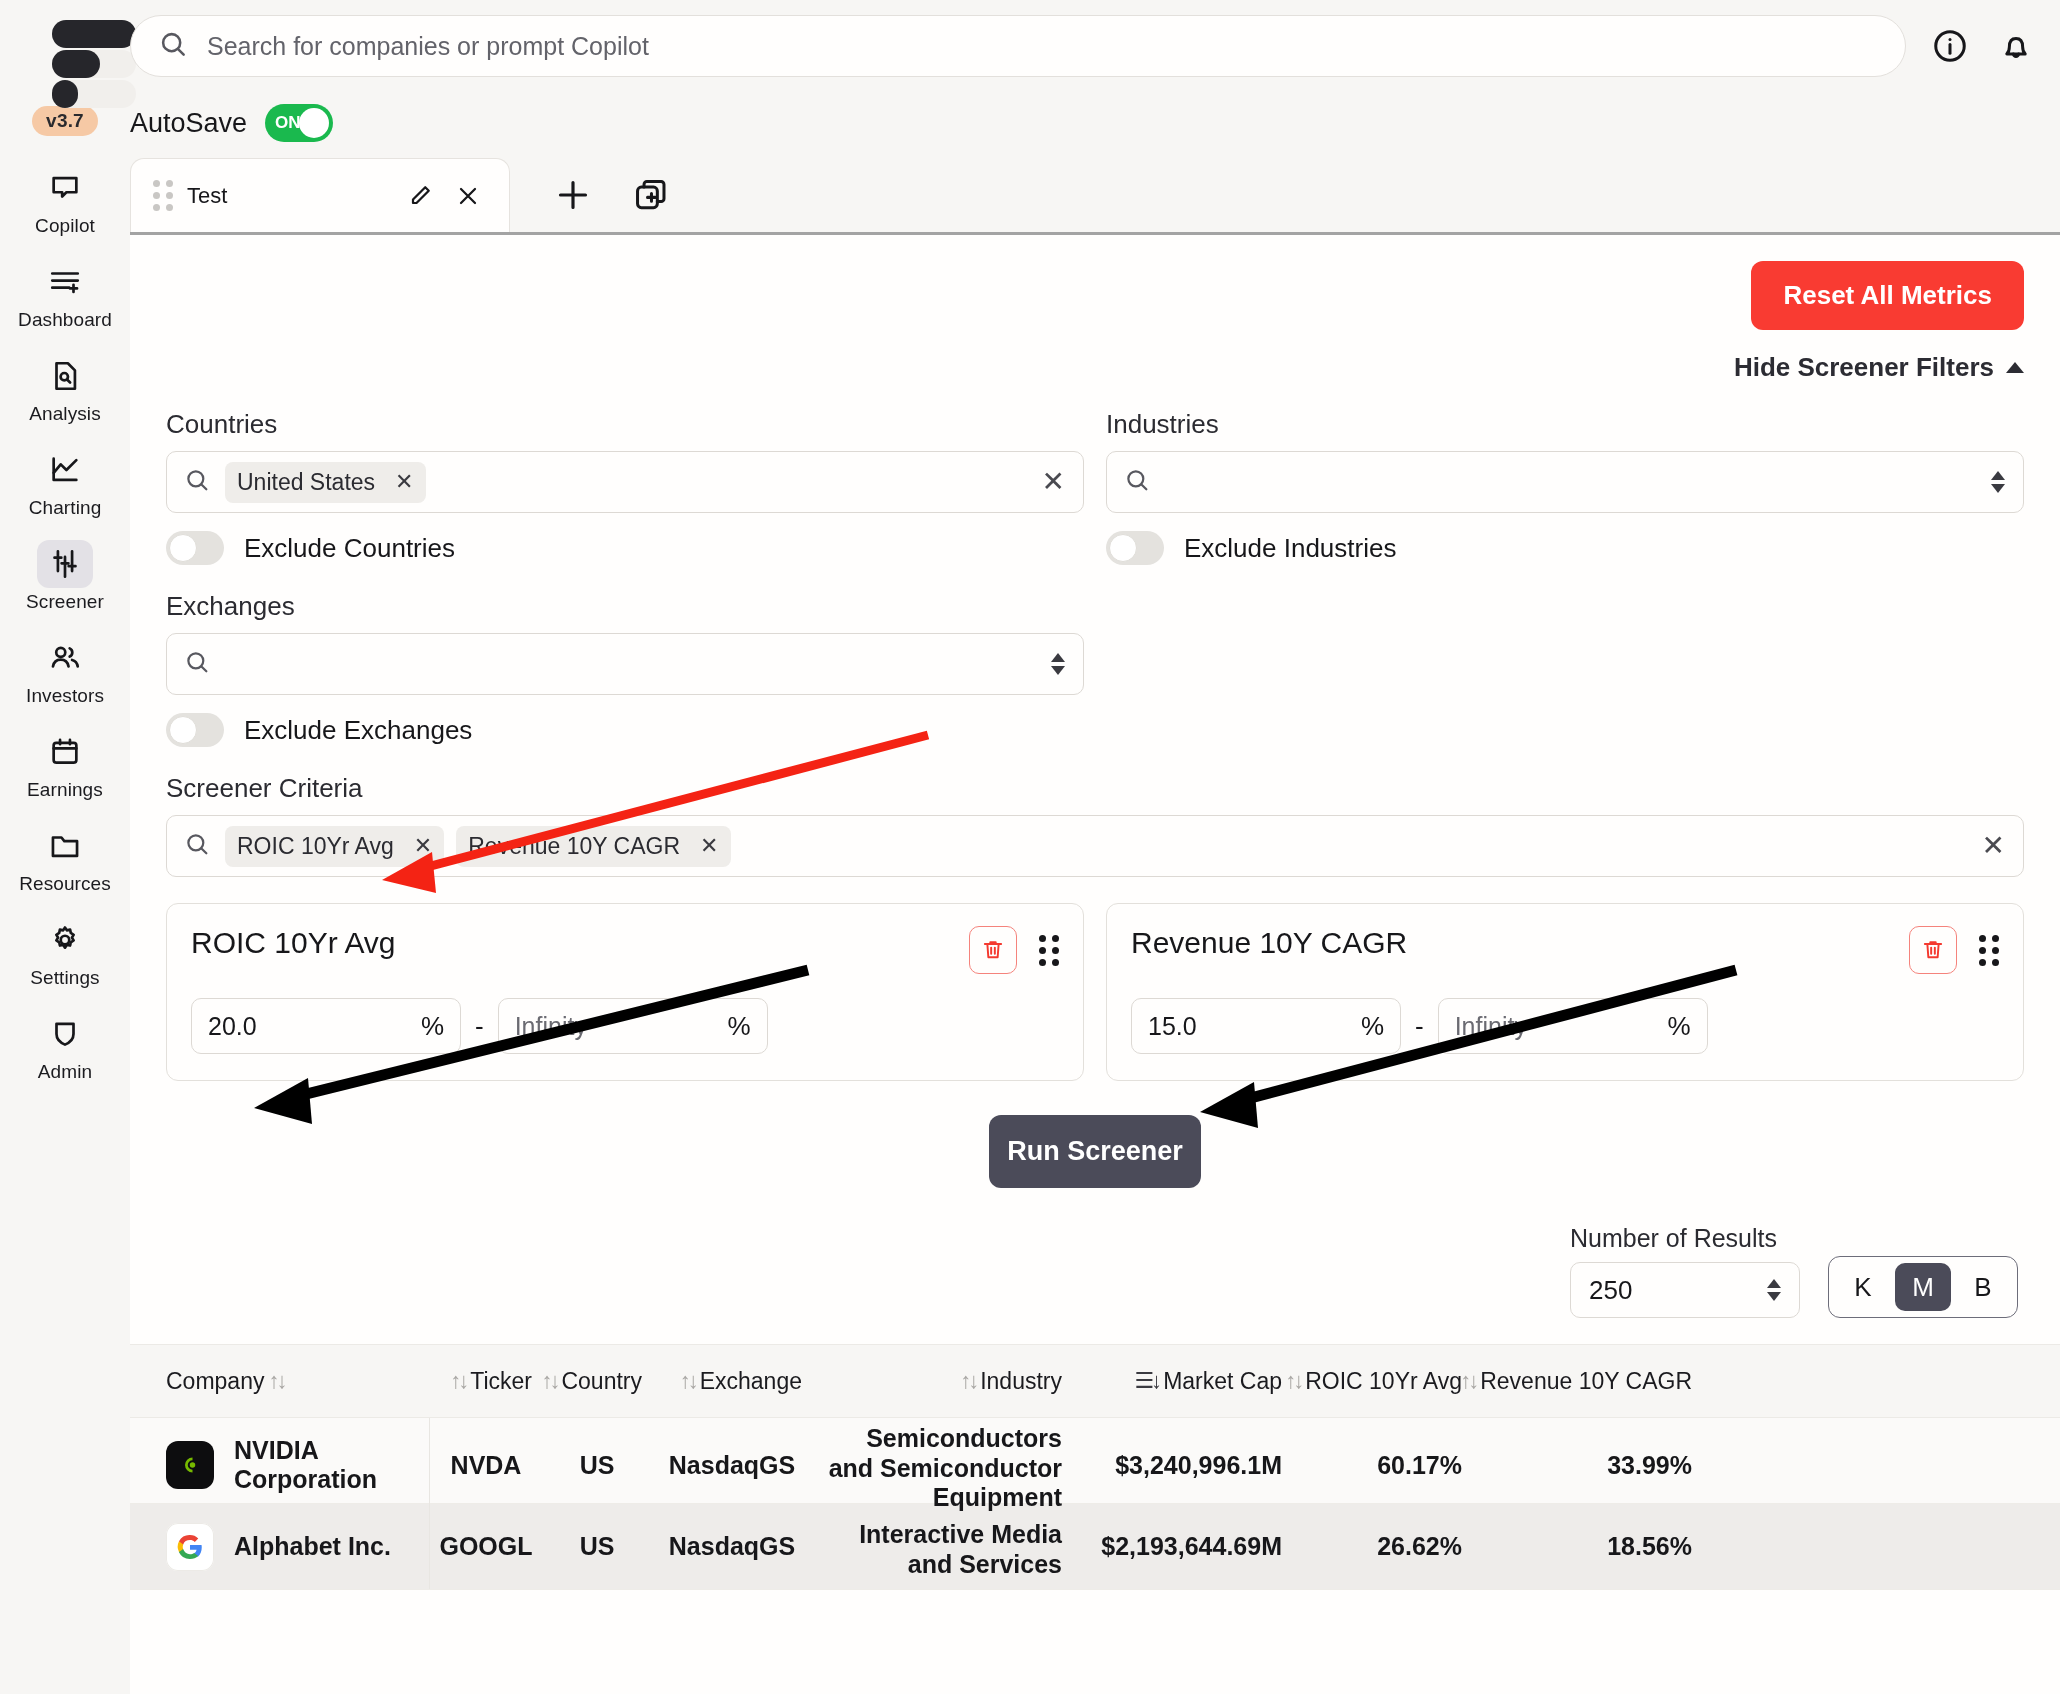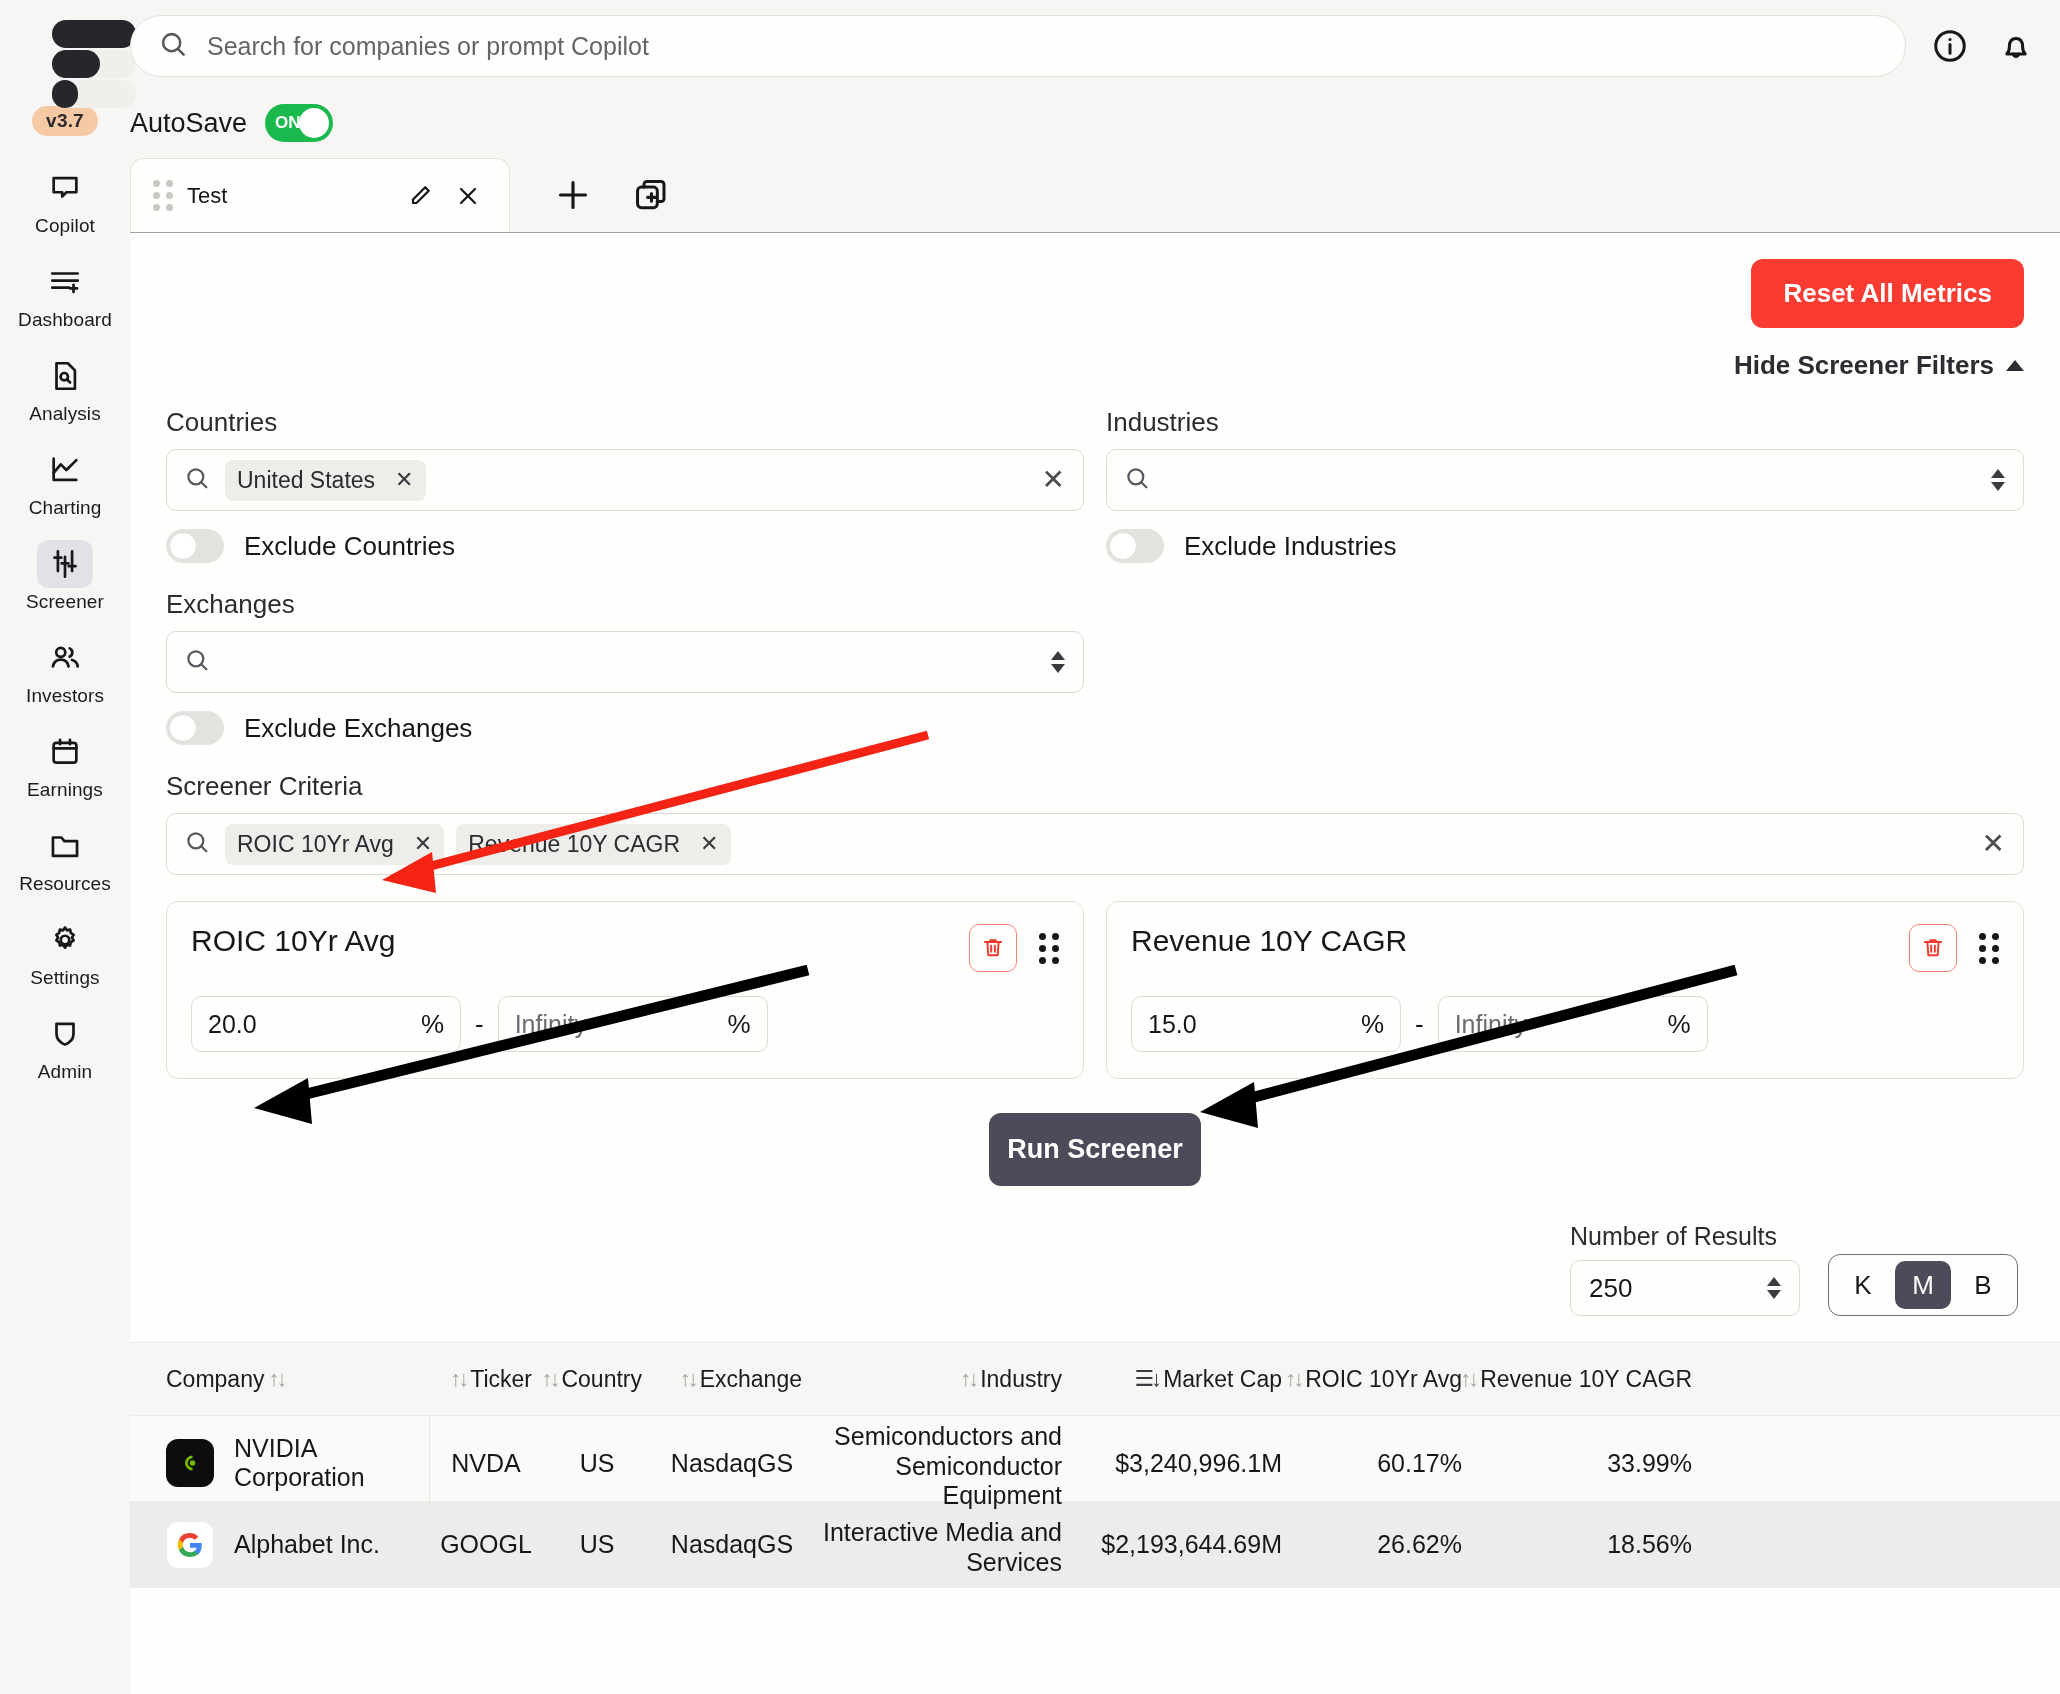--- a/index.html
+++ b/index.html
@@ -79,21 +79,21 @@
   .dots6 i { width:7px; height:7px; border-radius:50%; background:#c9c7c4; display:block; }
   .dots6.dark i { background:#17171a; }
   .tab-title { font-size: 22px; color:#17171a; flex:1; }
   .tab-act { width:34px; height:34px; display:flex; align-items:center; justify-content:center; cursor:pointer;}
   .tab-act svg { stroke:#17171a; fill:none; stroke-width:1.9; stroke-linecap:round; stroke-linejoin:round; }
   .tab-extra { display:flex; align-items:center; gap: 36px; margin-left: 42px; padding-bottom: 16px; }
   .tab-extra .ic { width:42px; height:42px; display:flex; align-items:center; justify-content:center; cursor:pointer;}
   .tab-extra .ic svg { stroke:#17171a; fill:none; stroke-width:1.9; stroke-linecap:round; stroke-linejoin:round; }
 
   .panel {
-    flex:1; background:#fffefd; border-top:1px solid #a3a3a3;
+    flex:1; background:#fffefd; border-top:3px solid #a3a3a3;
     position:relative; padding: 26px 36px 0 36px; overflow:hidden;
   }
 
   .reset-row { display:flex; justify-content:flex-end; }
   .btn-reset {
     background:#f93b32; color:#fff; border:none; border-radius: 12px;
     font-size: 26px; font-weight:700; padding: 19px 32px; cursor:pointer;
     font-family:"Liberation Sans", sans-serif;
   }
   .hide-row { display:flex; justify-content:flex-end; margin-top: 22px; }
@@ -166,21 +166,21 @@
   
   .table { margin-top: 26px; margin-left:-36px; margin-right:-36px; }
   .thead { background:#f7f6f4; border-top:1px solid #eceae6; border-bottom:1px solid #eceae6; }
   .trow { display:grid; grid-template-columns: 300px 112px 110px 160px 260px 220px 180px 230px; align-items:center; }
   .thead .trow { height: 72px; }
   .th { font-size: 23px; color:#1b1b1f; display:flex; align-items:center; gap:4px; padding: 0 10px; white-space:nowrap; }
   .th.c1 { padding-left: 36px; }
   .th.r { justify-content:flex-end; }
   .sorticon { color:#a9a7a4; font-size: 22px; letter-spacing:-3px; }
   .sorticon.dark { color:#3a3a40; }
-  .tbody .trow { height: 86px; border-bottom:1px solid #eeece8; }
+  .tbody .trow { height: 86px; border-bottom:1px solid #eeece8;font-weight:bold; }
   .tbody .trow.alt { background:#eeecea; }
   .tbody .trow.first { background:#fbfaf9; }
   .td { font-size: 25px; color:#17171a; padding: 0 10px; display:flex; align-items:center; }
   .td.c1 { padding-left: 36px; gap: 20px; border-right:1px solid #e8e6e2; height:100%; }
   .td.ctr { justify-content:center; }
   .td.r { justify-content:flex-end; text-align:right; }
   .td.ind { justify-content:flex-end; text-align:right; line-height:1.18; display:block; padding-top:6px;}
   .clogo { width: 48px; height:48px; border-radius:12px; display:flex; align-items:center; justify-content:center; flex:0 0 auto; }
   .clogo.nv { background:#0d0d0f; }
   .clogo.gg { background:#ffffff; box-shadow: 0 0 0 1px #eceae6 inset; }

